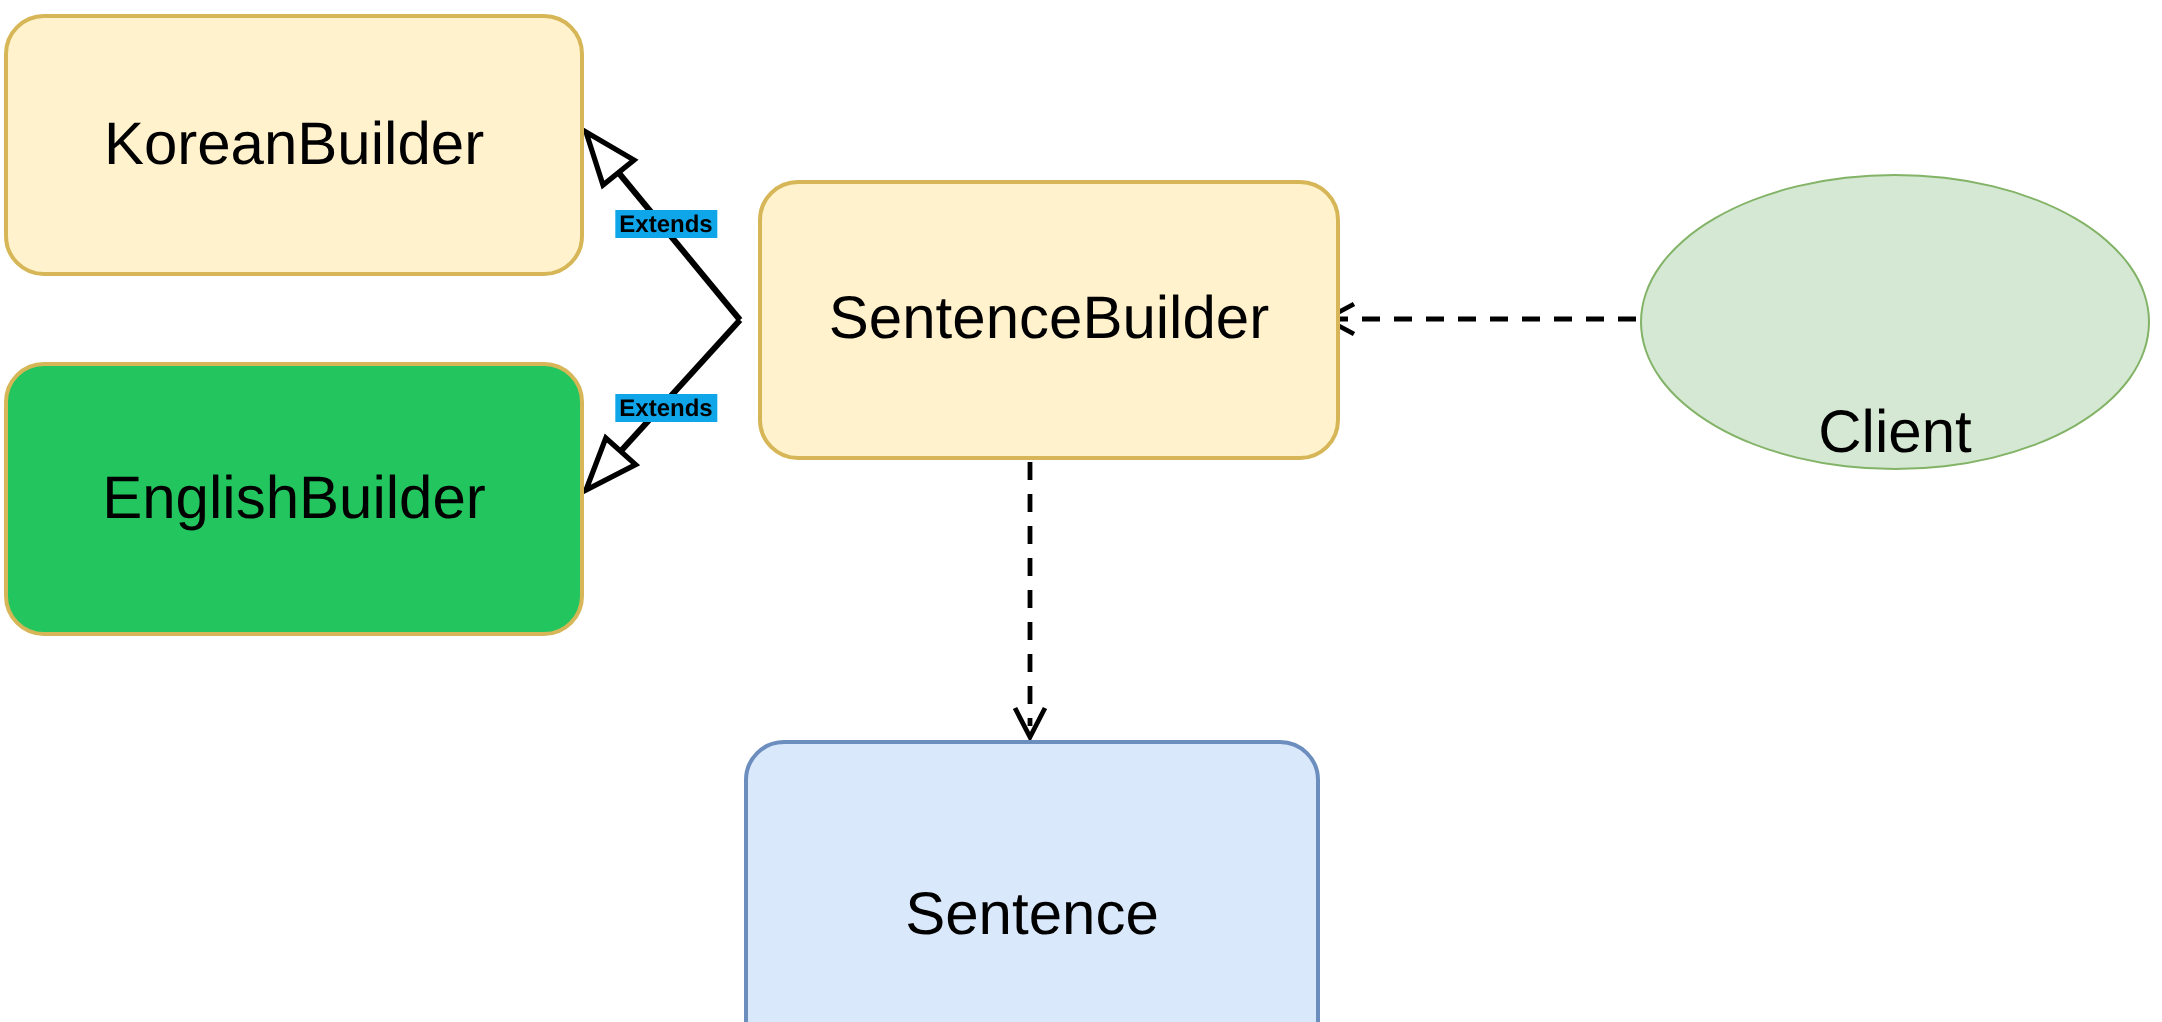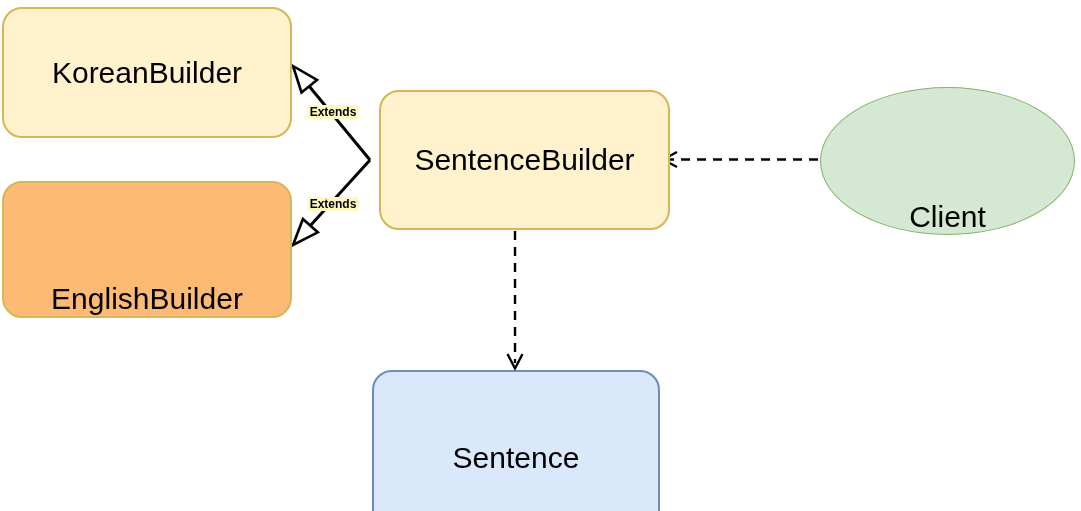--- a/index.html
+++ b/index.html
@@ -43,21 +43,21 @@
     border-radius: 50%;
     border-width: 1.5px;
     align-items: flex-end;
   }
   .edge-label {
     position: absolute;
     transform: translate(-50%, -50%);
     font-size: 12px;
     font-weight: bold;
     color: #000000;
-    background: #fef9c3;
+    background: #0ea5e9;
     padding: 0 2px;
     line-height: 14px;
   }
   #edge-label-extends-korean  { left: 333px; top: 112px; }
   #edge-label-extends-english { left: 333px; top: 204px; }
   .edge-line {
     stroke: var(--edge-color, #000);
     fill: none;
   }
   .solid-line  { stroke-width: 3; }
@@ -99,21 +99,21 @@
     <g>
       <line class="edge-line dashed-line" x1="515" y1="231" x2="515" y2="363"></line>
       <polyline class="open-arrowhead" points="507.5,354 515,368.5 522.5,354"></polyline>
     </g>
   </svg>
 
   <div id="node-korean-builder" class="node" style="background-color: rgb(255, 242, 204); border-color: rgb(214, 182, 86);">
     <span>KoreanBuilder</span>
   </div>
 
-  <div id="node-english-builder" class="node" style="background-color: #fdba74; border-color: rgb(214, 182, 86); align-items: flex-end;">
+  <div id="node-english-builder" class="node" style="background-color: #22c55e; border-color: rgb(214, 182, 86);">
     <span>EnglishBuilder</span>
   </div>
 
   <div id="node-sentence-builder" class="node" style="background-color: rgb(255, 242, 204); border-color: rgb(214, 182, 86);">
     <span>SentenceBuilder</span>
   </div>
 
   <div id="node-sentence" class="node" style="background-color: rgb(218, 232, 252); border-color: rgb(108, 142, 191);">
     <span>Sentence</span>
   </div>

